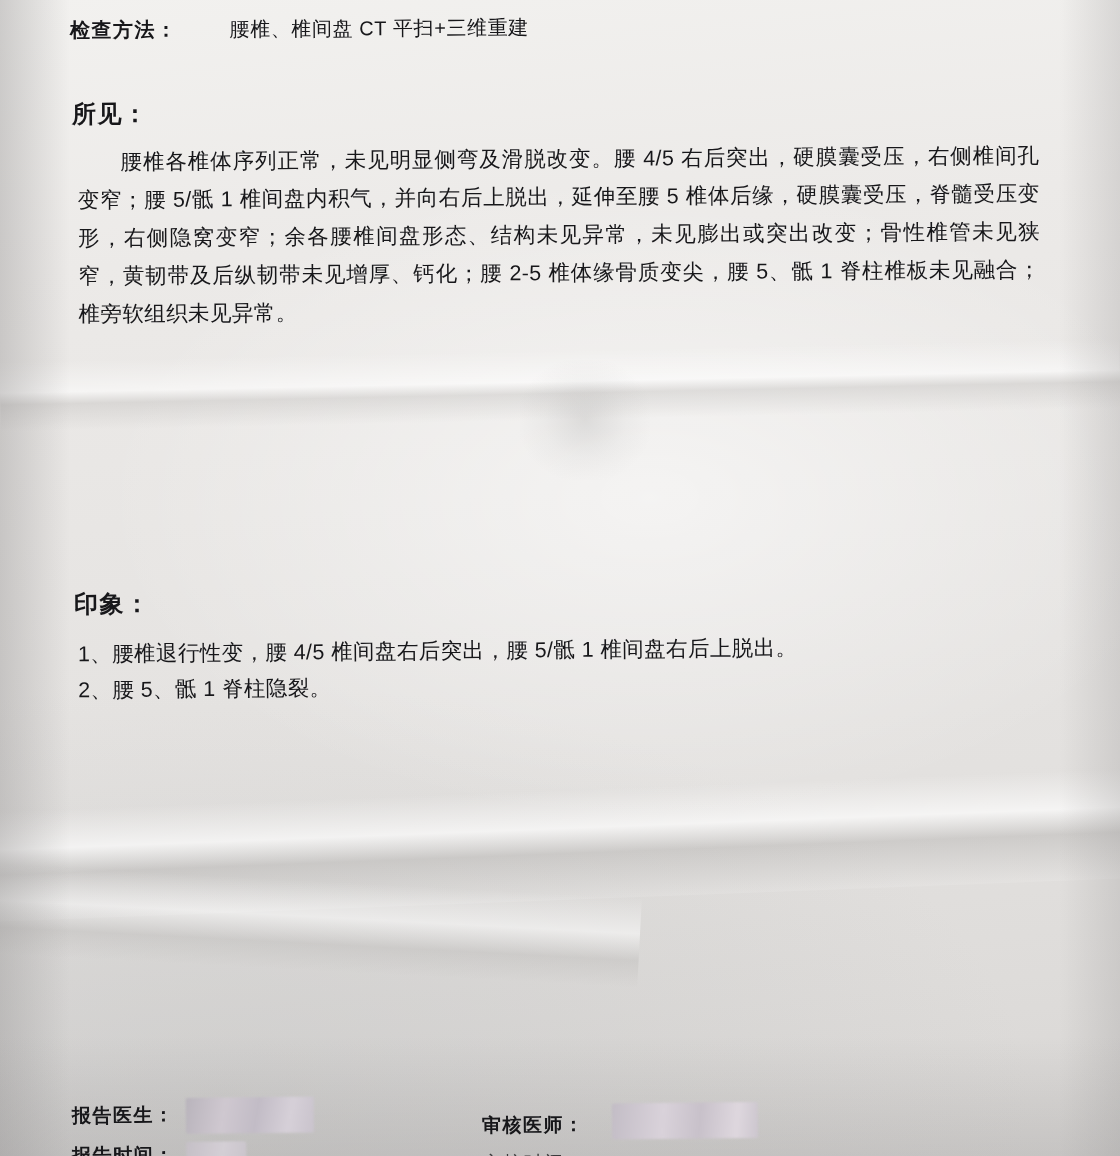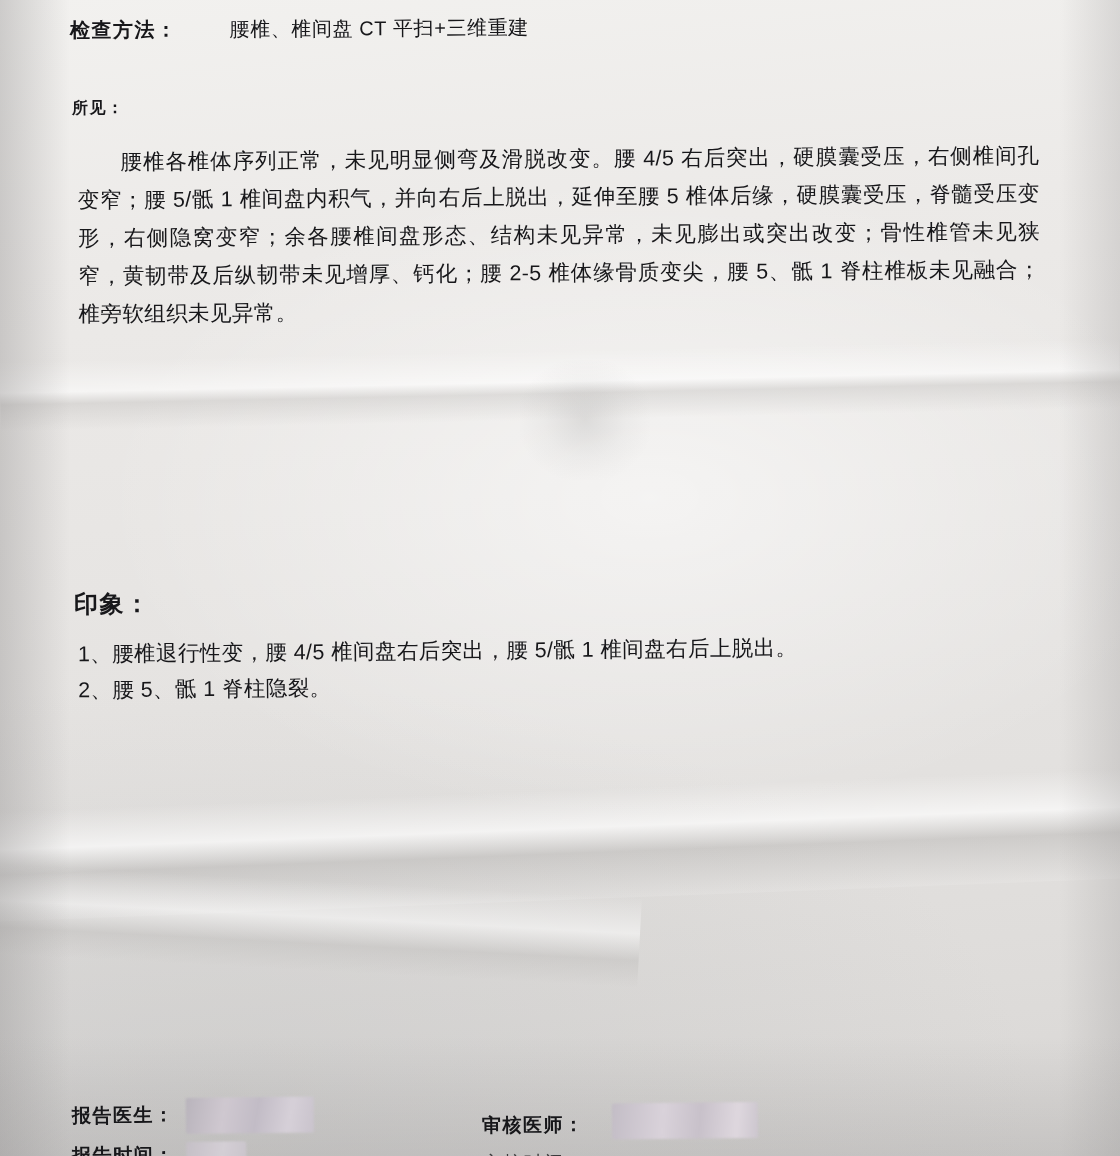--- a/index.html
+++ b/index.html
@@ -102,21 +102,21 @@
     margin-left: 52px;
     letter-spacing: 0.6px;
     white-space: nowrap;
   }
 
   
   #findings-heading {
     position: absolute;
     left: 72px;
     top: 98px;
-    font-size: 16px;
+    font-size: 24px;
     font-weight: bold;
     letter-spacing: 1.5px;
     transform: rotate(-0.35deg);
   }
   #findings-body {
     position: absolute;
     left: 78px;
     top: 140px;
     width: 962px;
     font-size: 21.5px;

